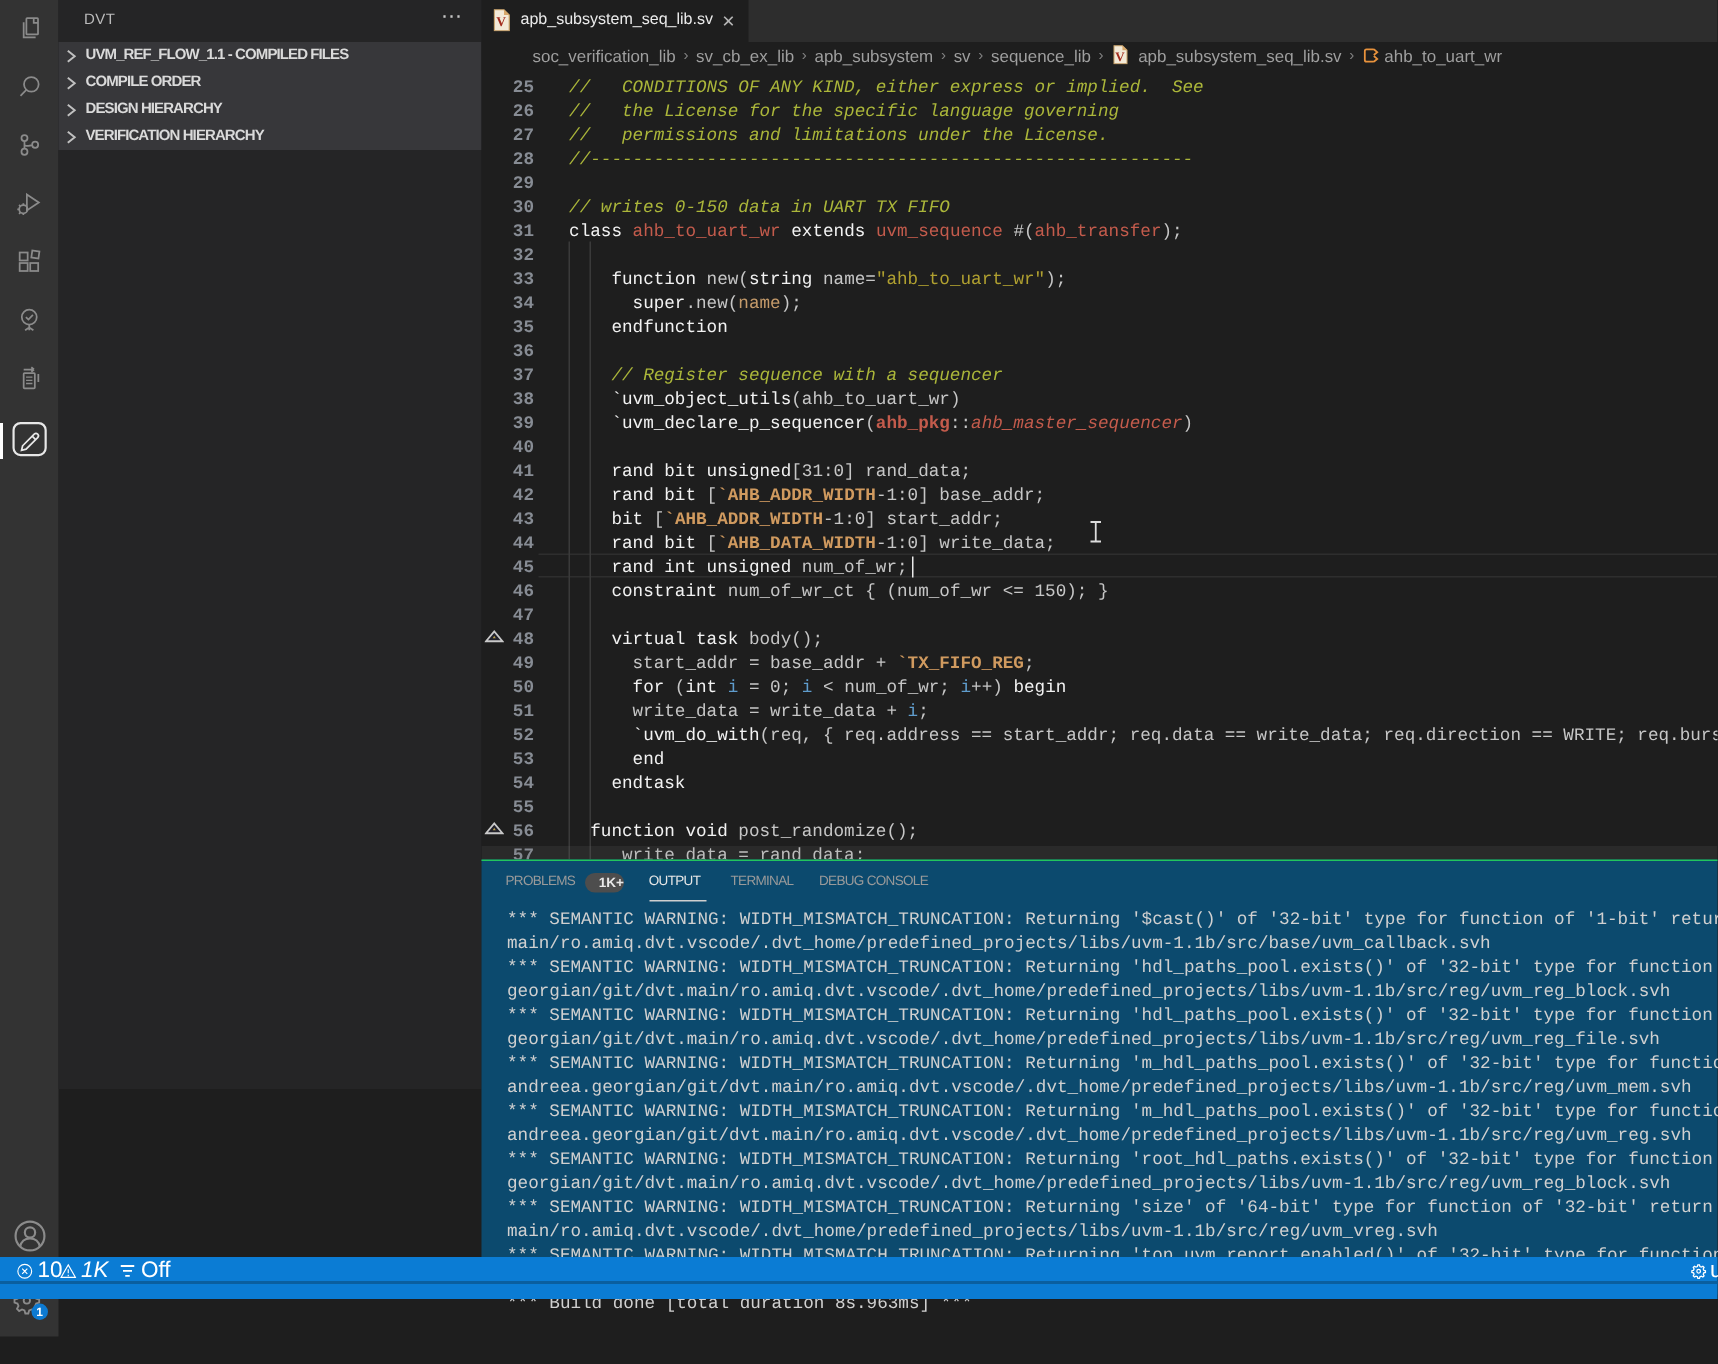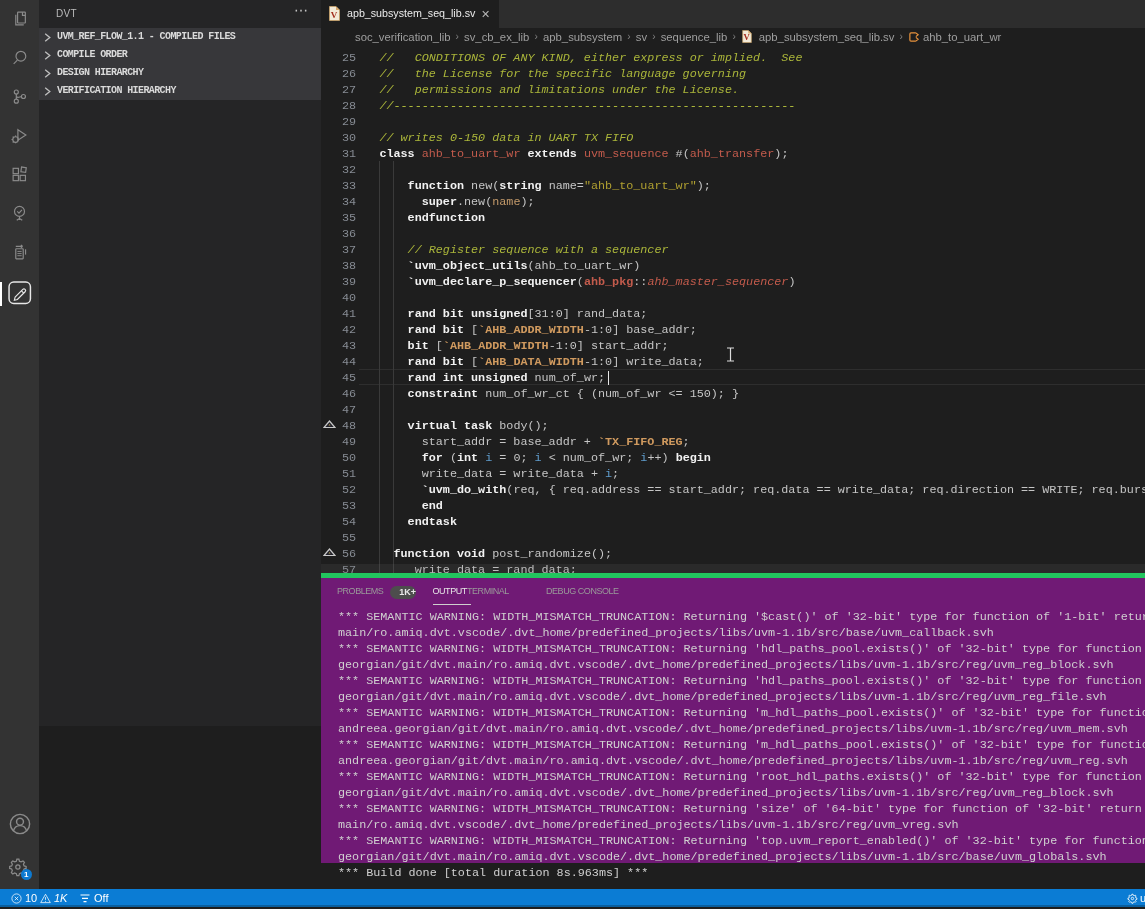--- a/index.html
+++ b/index.html
@@ -3,41 +3,41 @@
 <style>
 * { margin:0; padding:0; box-sizing:border-box; }
 html,body { width:1145px; height:909px; overflow:hidden; background:#1e1e1e;
   font-family:"Liberation Sans",sans-serif; }
 .abs { position:absolute; }
 #activitybar { position:absolute; left:0; top:0; width:39px; height:891px; background:#333333; }
 #sidebar { position:absolute; left:39px; top:0; width:282px; height:726px; background:#252526; }
 #secblock { position:absolute; left:0; top:28px; width:282px; height:72px; background:#37373a; }
 .secrow { position:absolute; left:0; width:282px; height:18px; color:#dadada; font-size:10px; font-weight:bold; line-height:18px; }
 .secrow .chev { position:absolute; left:5px; top:5px; }
-.secrow .lbl { position:absolute; left:18px; top:0; white-space:nowrap; letter-spacing:-0.6px;font-family:Liberation Mono, monospace;}
+.secrow .lbl { position:absolute; left:18px; top:0; white-space:nowrap; letter-spacing:-0.6px;}
 #editor { position:absolute; left:321px; top:0; width:824px; height:573px; background:#1e1e1e; overflow:hidden;}
 #tabstrip { position:absolute; left:0; top:0; width:824px; height:28px; background:#2d2d2d; }
 #tab1 { position:absolute; left:0; top:0; width:178px; height:28px; background:#1e1e1e; color:#ebebeb; font-size:10.7px; }
 #breadcrumb { position:absolute; left:0; top:28px; width:824px; height:19px; background:#1e1e1e; color:#9f9f9f; font-size:11.3px; line-height:19px; white-space:nowrap;padding-left:22px; }
 .bsep { color:#818181; font-size:10px; padding:0 2px; position:relative; top:-1px;}
 #code { position:absolute; left:58.4px; top:49.5px; font-family:"Liberation Mono",monospace; font-size:11.766px; line-height:16px; white-space:pre; color:#c6c6c6; }
-#gutter { position:absolute; left:0px; top:49.5px; width:35px; text-align:right; font-family:"Liberation Mono",monospace; font-size:11.766px; line-height:16px; color:#878c94; white-space:pre; }
-.k { color:#f2f2f2; font-weight:bold;text-align:center; }
+#gutter { position:absolute; left:0px; top:49.5px; width:35px; text-align:right; font-family:"Liberation Mono",monospace; font-size:11.766px; line-height:16px; color:#878c94; white-space:pre;font-weight:bold; }
+.k { color:#f2f2f2; font-weight:normal;text-align:center; }
 .c { color:#abb63a; font-style:italic; }
 .s { color:#b0a030; }
 .t { color:#c35b4c; }
 .tb { color:#c35b4c; font-weight:bold;margin-top:24px; }
 .ti { color:#c35b4c; font-style:italic; }
 .m { color:#d09a5f; font-weight:bold; }
 .bl { color:#5f9ccc; }
 .pa { color:#c49a6a; }
-#panel { position:absolute; left:321px; top:573px; width:824px; height:290px; background:#701a75; border-top:5px solid #22c55e; }
+#panel { position:absolute; left:321px; top:573px; width:824px; height:290px; background:#0c4a6e; border-top:1px solid #22c55e; }
 .ptab { position:absolute; top:0; height:27px; line-height:27px; font-size:9px; letter-spacing:-0.45px; color:#9a9a9a; }
 #output { position:absolute; left:17px; top:31px; font-family:"Liberation Mono",monospace; font-size:11.766px; line-height:16px; color:#d0d0d0; white-space:pre; }
-#statusbar { position:absolute; left:0; top:889px; width:1145px; height:18px; background:#0b7cd4; color:#ffffff; font-size:11px; }
+#statusbar { position:absolute; left:0; top:838px; width:1145px; height:28px; background:#0b7cd4; color:#ffffff; font-size:15px; }
 .sbitem { position:absolute; top:0; height:18px; line-height:18px; }
 svg { display:block; }
 </style></head>
 <body>
 <div id="activitybar">
     <svg class="abs" style="left:11px;top:10px" width="17" height="17" viewBox="0 0 16 16" fill="none">
       <path d="M4.5 4.5 v9.5 h7.5" stroke="#8b8b8b" stroke-width="1.1" fill="none"></path>
       <rect x="6.2" y="2" width="7.3" height="10.2" rx="0.5" stroke="#8b8b8b" stroke-width="1.1" fill="none"></rect>
       <path d="M10.8 2 v3 h2.7" stroke="#8b8b8b" stroke-width="1.1" fill="none"></path>
     </svg>
@@ -230,21 +230,21 @@
 <div class="abs" style="left:0px;top:564px;width:824px;height:9px;background:rgba(121,121,121,0.13);"></div>
 <svg class="abs" style="left:405px;top:347px" width="9" height="15" viewBox="0 0 9 15">
       <path d="M1 1 h7 M1 14 h7 M4.5 1 v13" stroke="#dcdcdc" stroke-width="1.2" fill="none"></path>
     </svg>
 </div>
 <div id="panel">
 <div class="ptab" style="left:16px;">PROBLEMS</div>
 <div class="abs" style="left:69px;top:7.5px;width:26px;height:13.5px;background:#4d4d4d;border-radius:8px;color:#e8e8e8;font-size:9px;font-weight:bold;text-align:right;line-height:13.5px;">1K+</div>
 <div class="ptab" style="left:111.5px;color:#e7e7e7;">OUTPUT</div>
 <div class="abs" style="left:111.5px;top:25.5px;width:38px;height:1.5px;background:#cfcfcf;"></div>
-<div class="ptab" style="left:146px;">TERMINAL</div>
+<div class="ptab" style="left:166px;">TERMINAL</div>
 <div class="ptab" style="left:225px;">DEBUG CONSOLE</div>
 <div id="output">*** SEMANTIC WARNING: WIDTH_MISMATCH_TRUNCATION: Returning '$cast()' of '32-bit' type for function of '1-bit' return
 main/ro.amiq.dvt.vscode/.dvt_home/predefined_projects/libs/uvm-1.1b/src/base/uvm_callback.svh
 *** SEMANTIC WARNING: WIDTH_MISMATCH_TRUNCATION: Returning 'hdl_paths_pool.exists()' of '32-bit' type for function
 georgian/git/dvt.main/ro.amiq.dvt.vscode/.dvt_home/predefined_projects/libs/uvm-1.1b/src/reg/uvm_reg_block.svh
 *** SEMANTIC WARNING: WIDTH_MISMATCH_TRUNCATION: Returning 'hdl_paths_pool.exists()' of '32-bit' type for function
 georgian/git/dvt.main/ro.amiq.dvt.vscode/.dvt_home/predefined_projects/libs/uvm-1.1b/src/reg/uvm_reg_file.svh
 *** SEMANTIC WARNING: WIDTH_MISMATCH_TRUNCATION: Returning 'm_hdl_paths_pool.exists()' of '32-bit' type for function
 andreea.georgian/git/dvt.main/ro.amiq.dvt.vscode/.dvt_home/predefined_projects/libs/uvm-1.1b/src/reg/uvm_mem.svh
 *** SEMANTIC WARNING: WIDTH_MISMATCH_TRUNCATION: Returning 'm_hdl_paths_pool.exists()' of '32-bit' type for function

